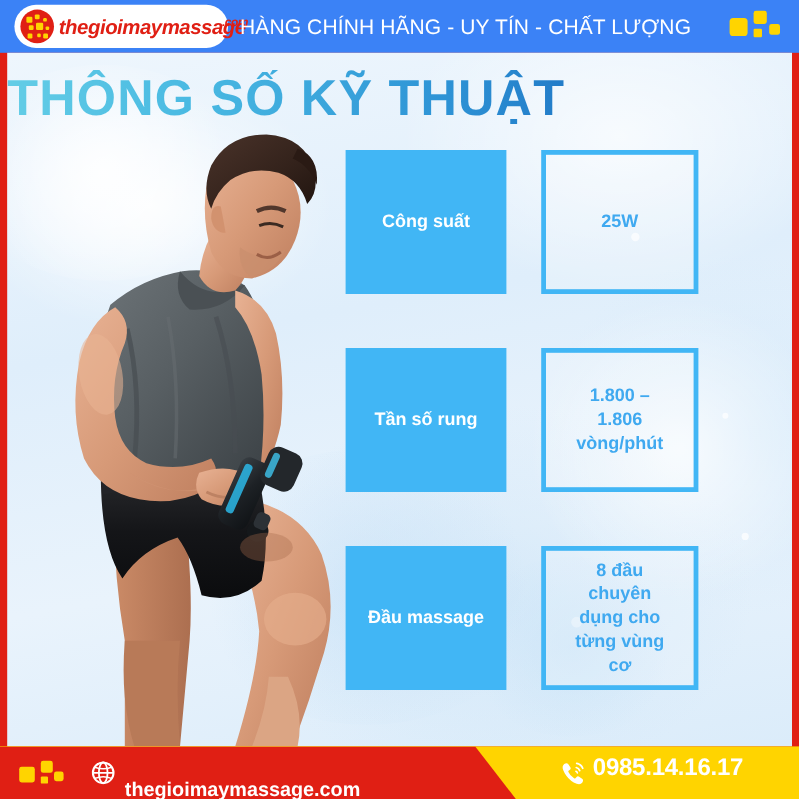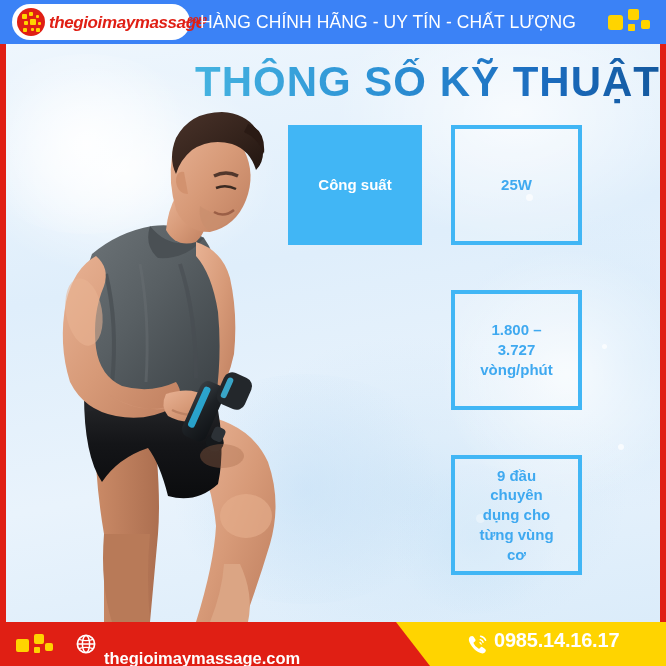--- a/index.html
+++ b/index.html
@@ -79,21 +79,21 @@
   .wc{position:absolute;border-radius:50%;pointer-events:none;}
   .wc1{left:-40px;top:10px;width:240px;height:180px;background:radial-gradient(circle,rgba(255,255,255,.9),rgba(255,255,255,0) 70%);}
   .wc2{left:150px;top:330px;width:300px;height:230px;background:radial-gradient(circle,rgba(190,220,245,.45),rgba(255,255,255,0) 70%);}
   .wc3{left:430px;top:200px;width:260px;height:260px;background:radial-gradient(circle,rgba(255,255,255,.75),rgba(255,255,255,0) 68%);}
   .wc4{left:380px;top:420px;width:180px;height:150px;background:radial-gradient(circle,rgba(198,226,247,.5),rgba(255,255,255,0) 70%);}
   .spk{position:absolute;background:rgba(255,255,255,.7);border-radius:50%;}
 
   
   .title{
     position:absolute;left:0;top:14px;width:654px;
-    text-align:right;
+    text-align:left;
     font-size:42px;font-weight:bold;letter-spacing:1px;
     background:linear-gradient(90deg,#63cde6 0%,#49b9e2 24%,#2e94d6 55%,#1b6cbf 82%,#14599f 100%);
     -webkit-background-clip:text;background-clip:text;
     -webkit-text-fill-color:transparent;color:transparent;
     white-space:nowrap;
   }
 
   
   .photo{
     position:absolute;left:-6px;top:20px;width:300px;height:558px;
@@ -292,24 +292,26 @@
         <ellipse cx="222" cy="392" rx="22" ry="12" fill="#a5694a" opacity="0.35"></ellipse>
       </svg>
     </div>
 
     <div class="rows">
       <div class="row r0">
         <div class="cell-fill">Công suất</div>
         <div class="cell-outline">25W</div>
       </div>
       <div class="row r1">
-        <div class="cell-outline">1.800 – 3.727 vòng/phút</div>
+        <div class="cell-fill">Tần số rung</div>
+        <div class="cell-outline">1.800 – 1.806 vòng/phút</div>
       </div>
       <div class="row r2">
-        <div class="cell-outline">9 đầu chuyên dụng cho từng vùng cơ</div>
+        <div class="cell-fill">Đầu massage</div>
+        <div class="cell-outline">8 đầu chuyên dụng cho từng vùng cơ</div>
       </div>
     </div>
   </div>
 
   <div class="footer">
     <div class="footer-red"></div>
     <div class="footer-sq">
       <i class="f1"></i>
         <i class="f2"></i>
         <i class="f3"></i>

